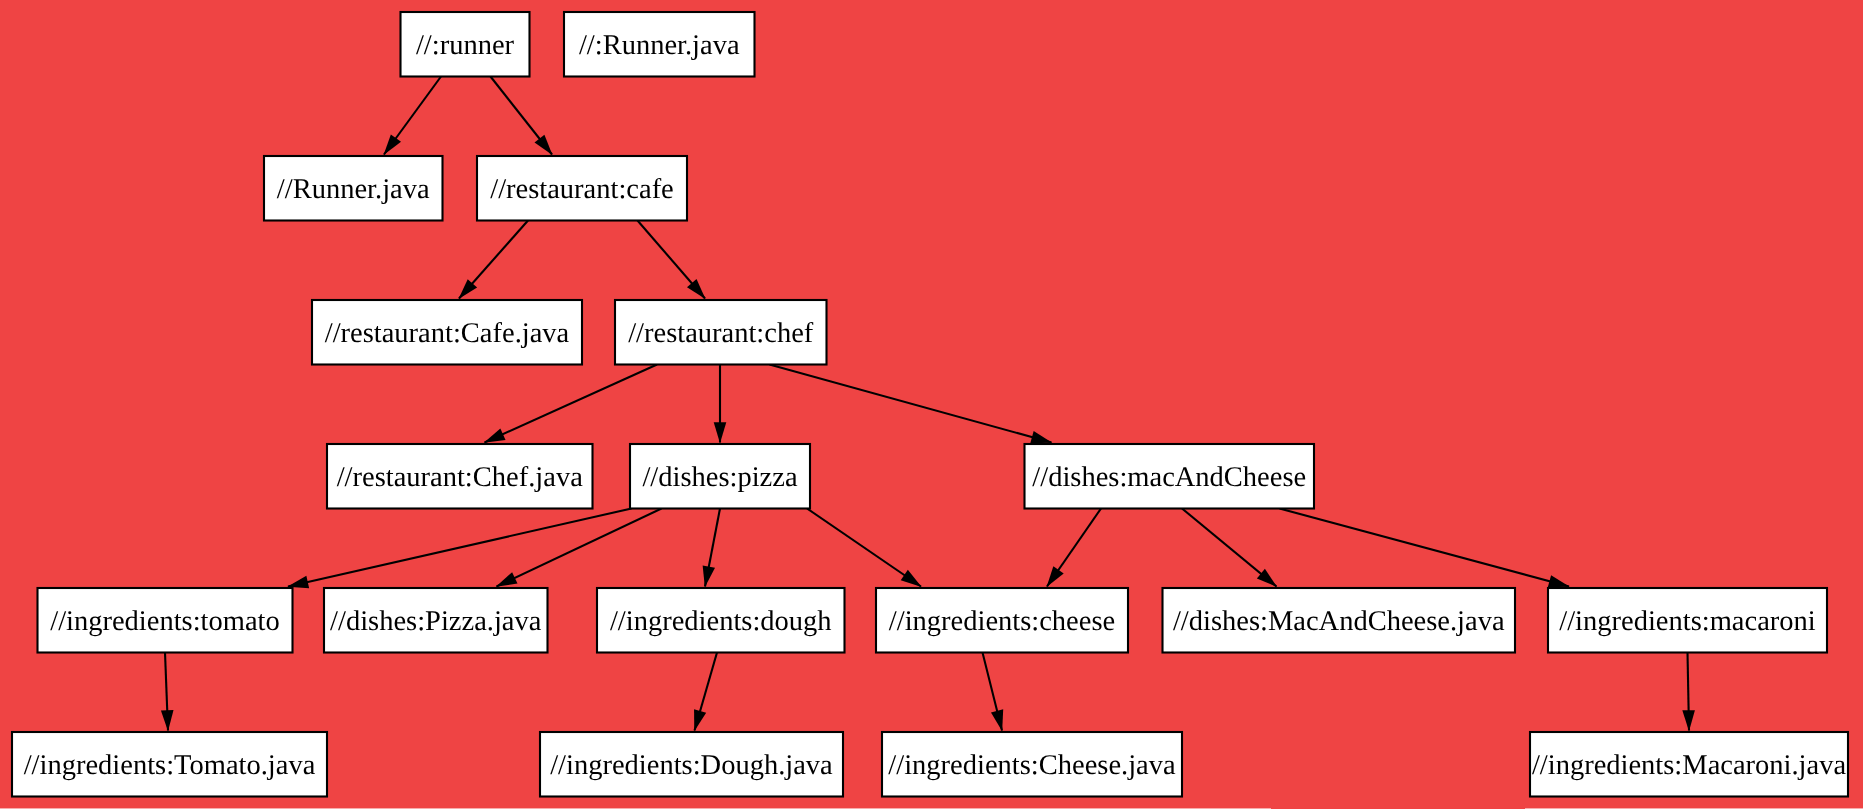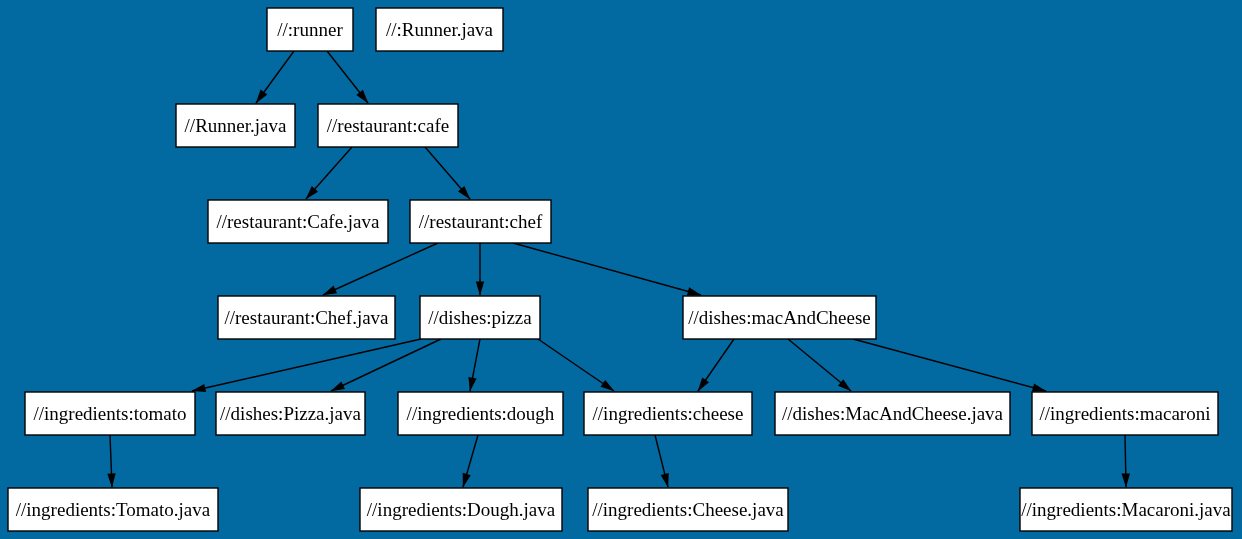--- a/index.html
+++ b/index.html
@@ -4,21 +4,21 @@
 <style>
   html, body {
     margin: 0;
     padding: 0;
     background: #ffffff;
   }
   .stage {
     position: relative;
     width: 1242px;
     height: 539px;
-    background: #0369a1;
+    background: #ef4444;
     overflow: hidden;
   }
   svg {
     display: block;
   }
   .node-rect {
     fill: #ffffff;
     stroke: #000000;
     stroke-width: 1.4;
   }

